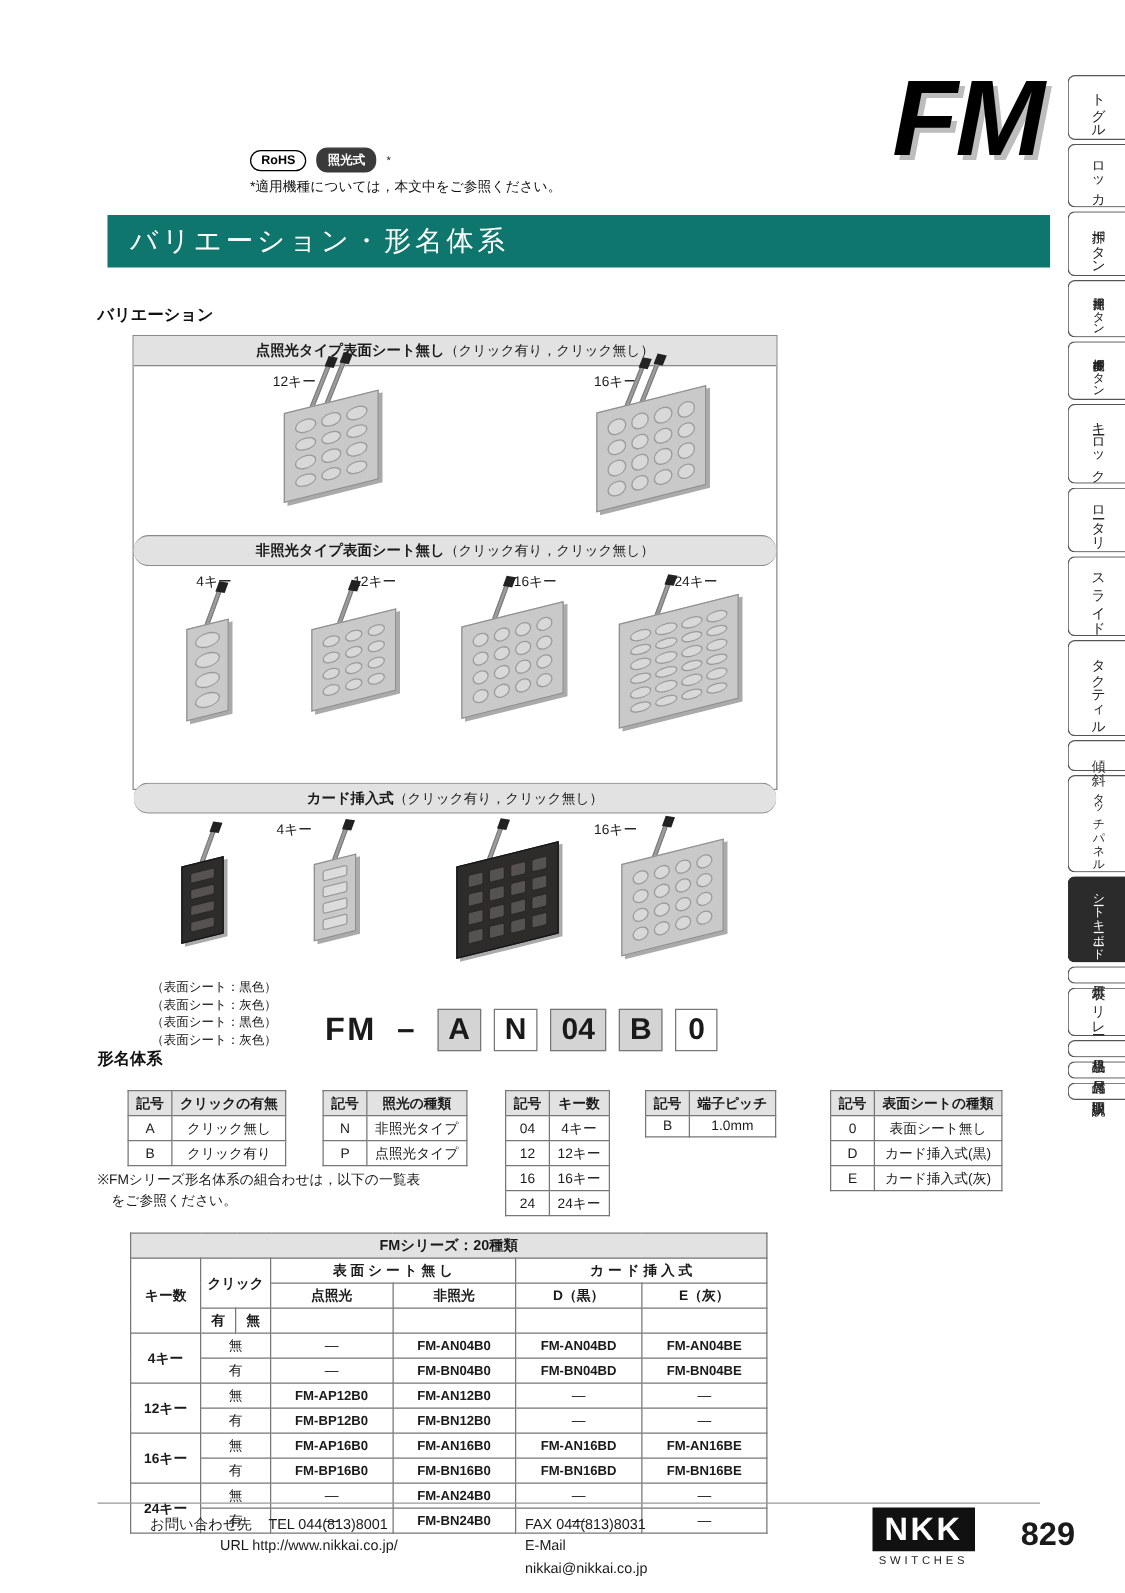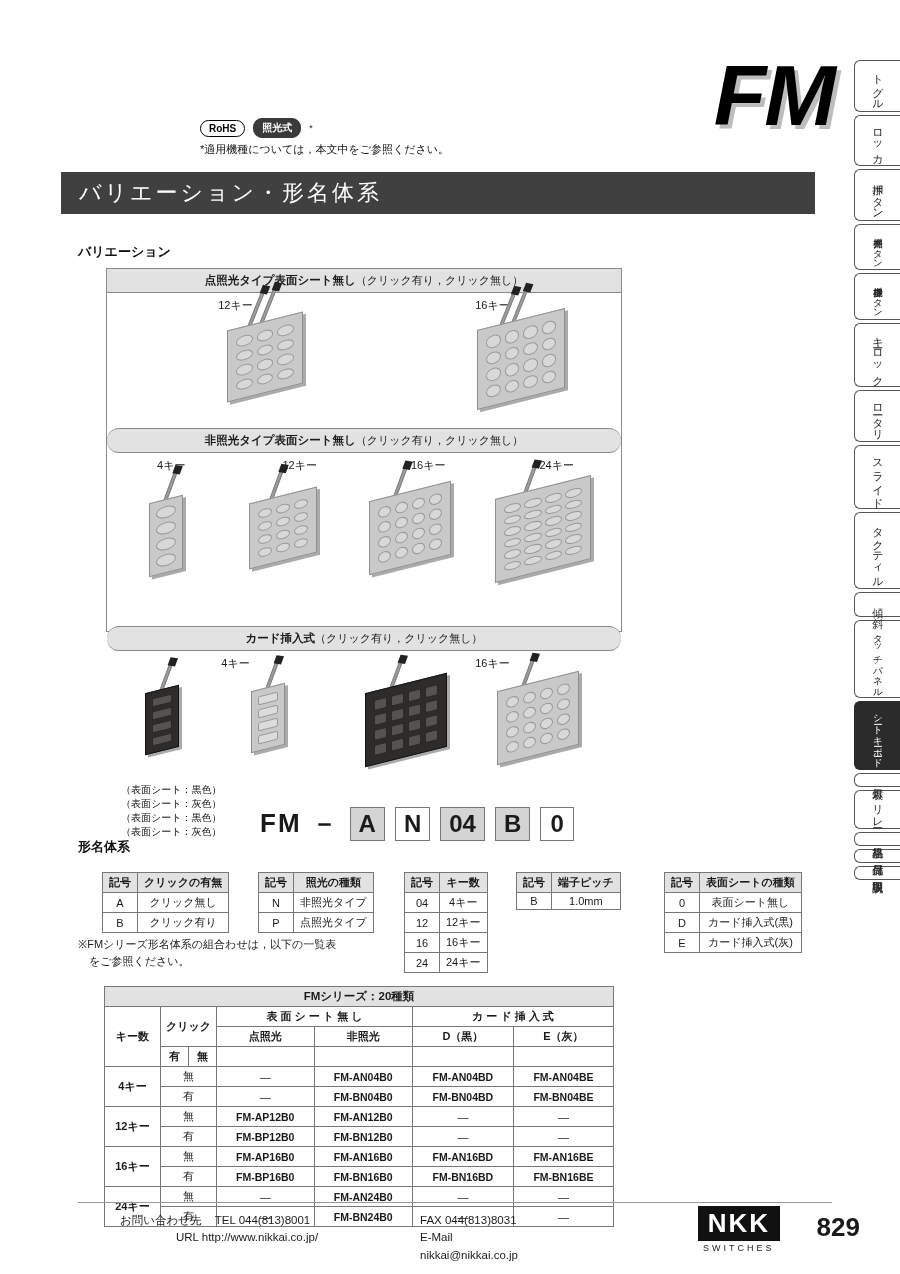--- a/index.html
+++ b/index.html
@@ -47,22 +47,22 @@
   .badge {
     border:1px solid #000; border-radius:9px;
     font-size:10px; padding:2px 8px; background:#fff; color:#000;
     font-weight:bold;
   }
   .badge.dark { background:#3a3a3a; color:#fff; border-color:#3a3a3a; }
   .badge-note { font-size:9px; vertical-align:top; }
   .note-line { position:absolute; left:200px; top:142px; font-size:11px; color:#111; }
 
   .title-bar {
-    position:absolute; left:61px; top:172px; width:754px; height:42px;
-    background:#404040;
+    position:absolute; left:86px; top:172px; width:754px; height:42px;
+    background:#0f766e;
     display:flex; align-items:center;
   }
   .title-bar .t {
     color:#fff; font-size:22px; letter-spacing:3px; padding-left:18px; font-weight:normal;
   }
 
   .sec-label { position:absolute; font-size:13px; font-weight:bold; color:#111; }
 
   
   .var-box {

